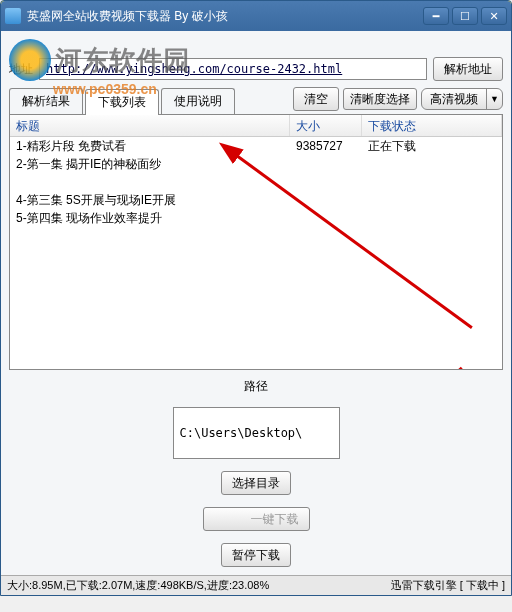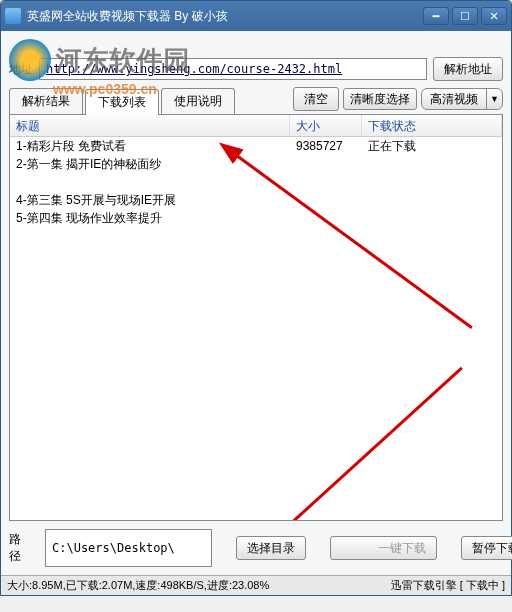--- a/index.html
+++ b/index.html
@@ -40,21 +40,21 @@
   .table-head { display: flex; height: 22px; background: linear-gradient(#fdfdfd,#ededed); border-bottom: 1px solid #ccc; font-size: 12px; color: #1a4ba0; }
   .th { padding: 3px 6px; border-right: 1px solid #ddd; }
   .th1 { width: 280px; } .th2 { width: 72px; } .th3 { flex: 1; }
   .table-body { flex: 1; font-size: 12px; overflow-y: auto; position: relative; }
   .tr { display: flex; height: 18px; line-height: 18px; }
   .td { padding: 0 6px; overflow: hidden; white-space: nowrap; }
   .td1 { width: 280px; } .td2 { width: 72px; } .td3 { flex: 1; }
   
   .arrow-layer { position: absolute; inset: 0; pointer-events: none; z-index: 20; }
   
-  .path-row { display: flex; align-items: center; gap: 24px; padding: 8px 0; }
+  .path-row { display: flex; align-items: center; gap: 12px; padding: 8px 0; flex-direction: column; }
   .path-label { font-size: 12px; }
   .path-input { flex: 1; height: 22px; background: #fff; border: 1px solid #888; padding: 18px 6px; font-size: 12px; font-family: monospace; }
   
   .statusbar { height: 20px; background: #e8e8e8; border-top: 1px solid #aaa; display: flex; align-items: center; padding: 0 6px; font-size: 11px; }
   .statusbar .st-left { flex: 1; }
   .statusbar .st-right { }
 </style>
 </head>
 <body>
 

